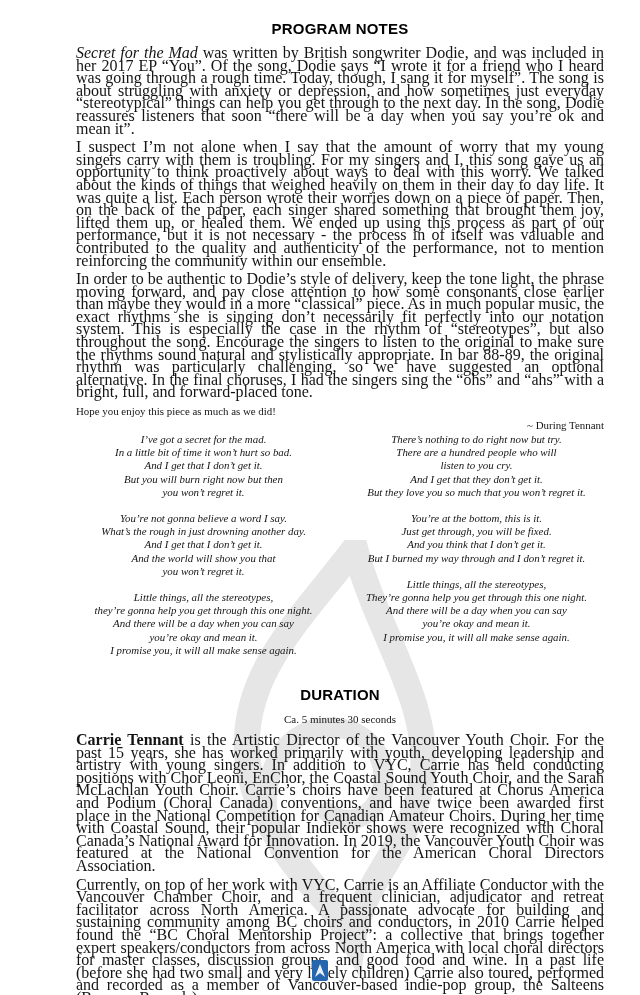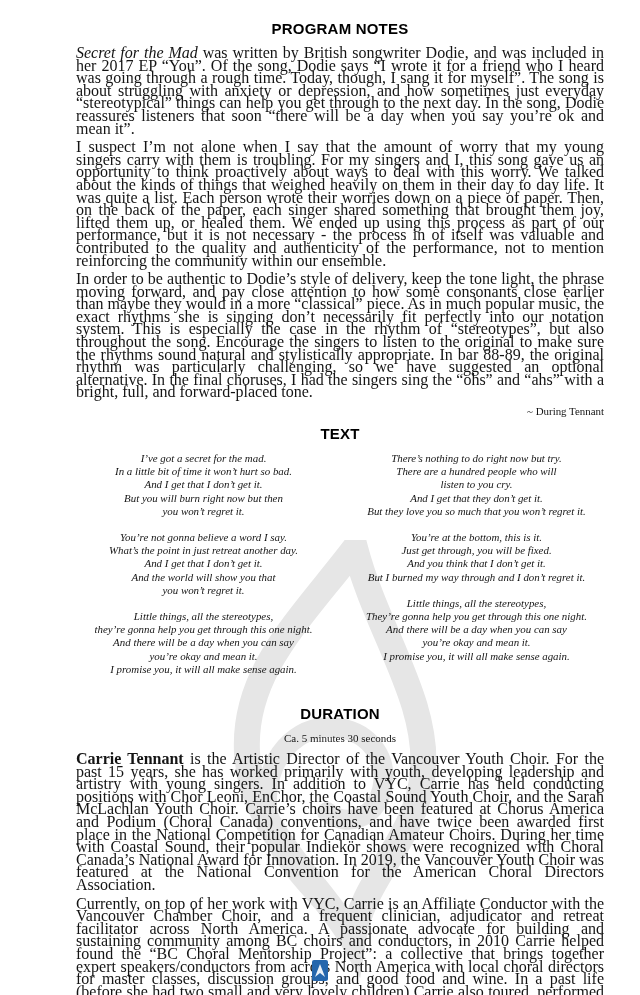--- a/index.html
+++ b/index.html
@@ -44,33 +44,33 @@
 <div class="page">
 
   <div class="sec-heading">PROGRAM NOTES</div>
 
   <p class="body-par"><span class="lead-italic">Secret for the Mad</span><span> was written by British songwriter Dodie, and was included in her 2017 EP “You”. Of the song, Dodie says  “I wrote it for a friend who I heard was going through a rough time. Today, though, I sang it for myself”. The song is about struggling with anxiety or depression, and how sometimes just everyday “stereotypical” things can help you get through to the next day. In the song, Dodie reassures listeners that soon “there will be a day when you say you’re ok and mean it”.</span></p>
 
   <p class="body-par">I suspect I’m not alone when I say that the amount of worry that my young singers carry with them is troubling. For my singers and I, this song gave us an opportunity to think proactively about ways to deal with this worry. We talked about the kinds of things that weighed heavily on them in their day to day life. It was quite a list. Each person wrote their worries down on a piece of paper. Then, on the back of the paper, each singer shared something that brought them  joy, lifted them up, or healed them. We ended up using this process as part of our performance, but it is not necessary - the process in of itself was valuable and contributed to the quality and authenticity of the performance, not to mention reinforcing the community within our ensemble.</p>
 
   <p class="body-par">In order to be authentic to Dodie’s style of delivery, keep the tone light, the phrase moving forward, and pay close attention to how some consonants close earlier than maybe they would in a more “classical” piece. As in much popular music, the exact rhythms she is singing don’t necessarily fit perfectly into our notation system. This is especially the case in the rhythm of “stereotypes”, but also throughout the song. Encourage the singers to listen to the original to make sure the rhythms sound natural and stylistically appropriate. In bar 88-89, the original rhythm was particularly challenging, so we have suggested an optional alternative. In the final choruses, I had the singers sing the “ohs” and “ahs” with a bright, full, and forward-placed tone.</p>
 
+  <p class="closing-line">Hope you enjoy this piece as much as we did!</p>
   <p class="signature">~ During Tennant</p>
 
-  <div class="sec-heading">TEXT</div>
 
   <div class="lyrics">
     <div class="lyrics-col">
       <div class="stanza">I’ve got a secret for the mad.
 In a little bit of time it won’t hurt so bad.
 And I get that I don’t get it.
 But you will burn right now but then
 you won’t regret it.</div>
       <div class="stanza">You’re not gonna believe a word I say.
-What’s the point in just retreat another day.
+What’s the rough in just drowning another day.
 And I get that I don’t get it.
 And the world will show you that
 you won’t regret it.</div>
       <div class="stanza">Little things, all the stereotypes,
 they’re gonna help you get through this one night.
 And there will be a day when you can say
 you’re okay and mean it.
 I promise you, it will all make sense again.</div>
     </div>
     <div class="lyrics-col">

